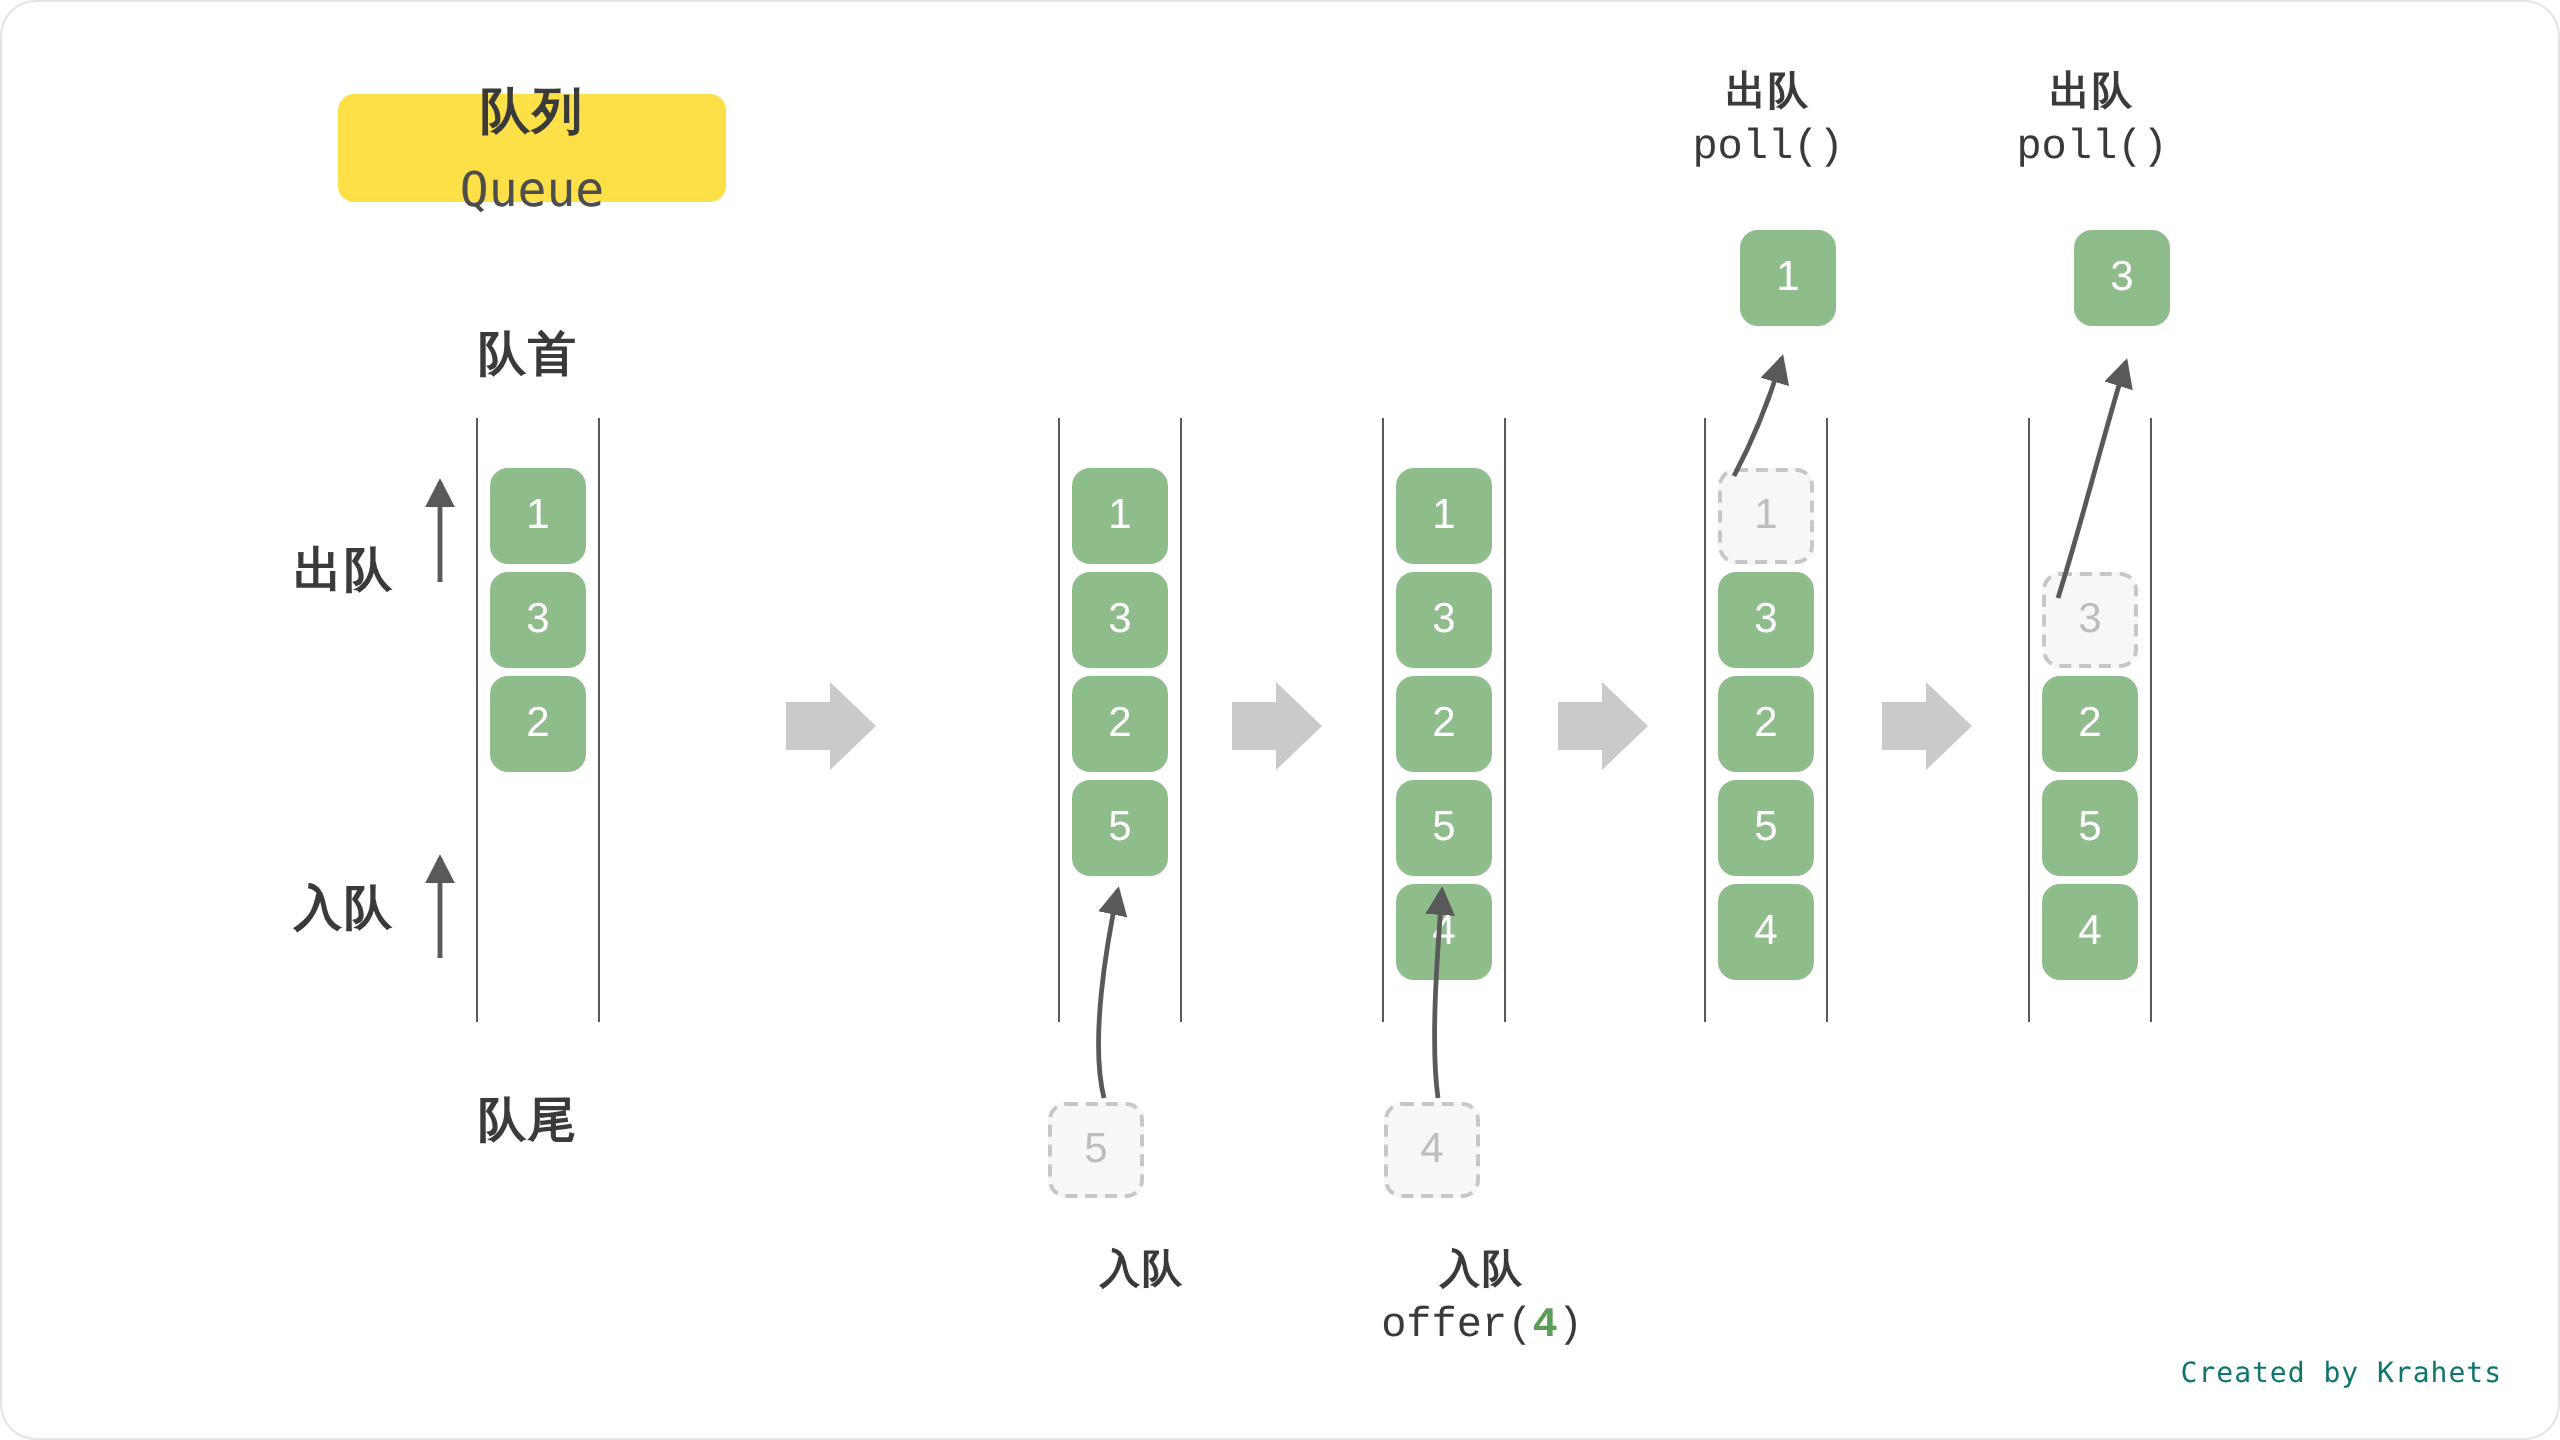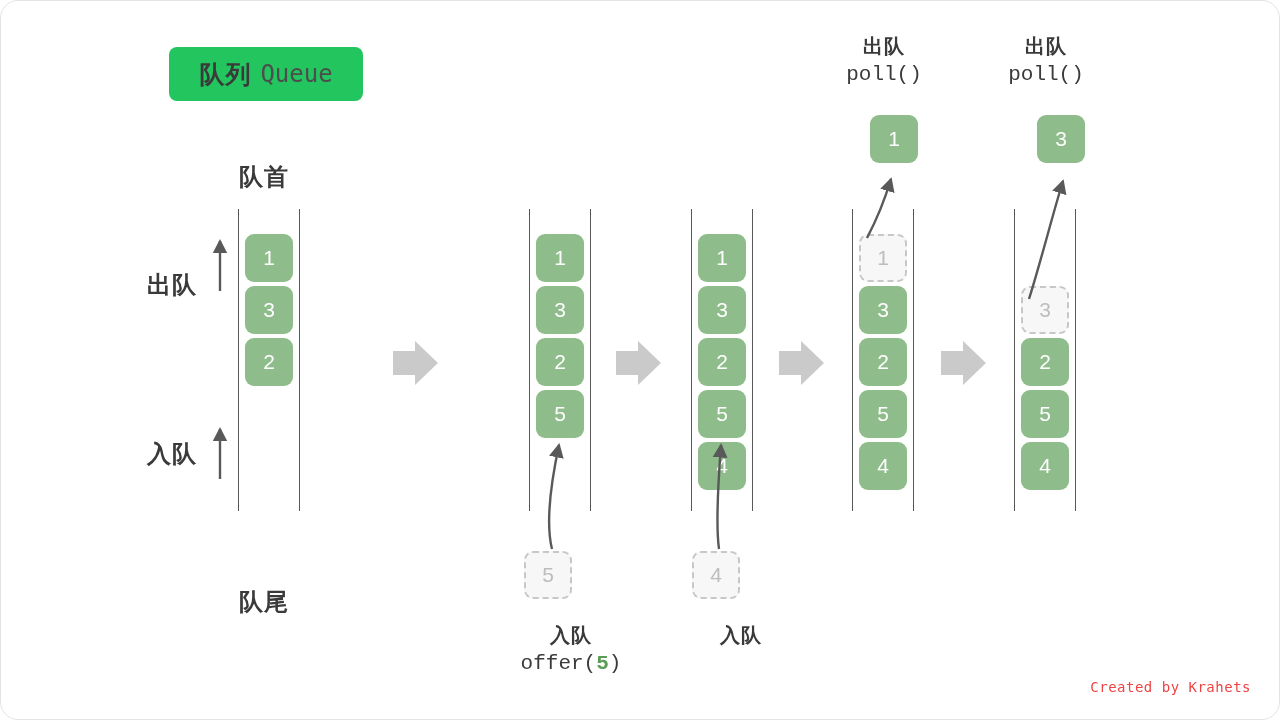--- a/index.html
+++ b/index.html
@@ -19,26 +19,27 @@
     font-family: "Liberation Sans", "DejaVu Sans", sans-serif;
   }
 
   
   #title-badge {
     position: absolute;
     left: 168px;
     top: 46px;
     width: 194px;
     height: 54px;
-    background: #22c55e;
+    background: #fde047;
     border-radius: 8px;
     display: flex;
     align-items: center;
     justify-content: center;
     gap: 9px;
+    flex-direction: column;
   }
   #title-badge .cn {
     font-size: 25px;
     font-weight: bold;
     color: #3a3a3a;
     letter-spacing: 1px;
   }
   #title-badge .en {
     font-family: "DejaVu Sans Mono", "Liberation Mono", monospace;
     font-size: 24px;
@@ -153,55 +154,55 @@
     pointer-events: none;
   }
 
   
   #credit {
     position: absolute;
     right: 28px;
     bottom: 24px;
     font-family: "DejaVu Sans Mono", "Liberation Mono", monospace;
     font-size: 14px;
-    color: #ef4444;
+    color: #0f766e;
     letter-spacing: 0.5px;
   }
 </style>
 </head>
 <body>
 
 <div id="page">
 
   <div id="title-badge">
     <span class="cn">队列</span>
     <span class="en">Queue</span>
   </div>
 
   <div class="cn-bold" style="left:238px; top:160px;">队首</div>
-  <div class="cn-bold" style="left:238px; top:543px;margin-top:42px;">队尾</div>
+  <div class="cn-bold" style="left:238px; top:543px;">队尾</div>
 
   <div class="cn-bold" style="left:146px; top:268px;">出队</div>
   <div class="cn-bold" style="left:146px; top:437px;">入队</div>
 
   <div class="op-label" style="left:815px; top:31px; width:136px;">
     <div class="cn">出队</div>
     <div class="code">poll()</div>
   </div>
   <div class="op-label" style="left:977px; top:31px; width:136px;">
     <div class="cn">出队</div>
     <div class="code">poll()</div>
   </div>
 
   <div class="op-label" style="left:480px; top:620px; width:180px;">
     <div class="cn">入队</div>
-    <div class="code"><span>offer(</span><span class="arg">5</span><span>)</span></div>
   </div>
   <div class="op-label" style="left:650px; top:620px; width:180px;">
     <div class="cn">入队</div>
+    <div class="code"><span>offer(</span><span class="arg">4</span><span>)</span></div>
   </div>
 
   <div class="column" id="col-0" style="left:237px; width:62px;">
     <div class="rail left"></div>
     <div class="rail right"></div>
   <div class="cell solid" style="left: 7px; top: 25px;">1</div>
       <div class="cell solid" style="left: 7px; top: 77px;">3</div>
       <div class="cell solid" style="left: 7px; top: 129px;">2</div>
     </div>
 

